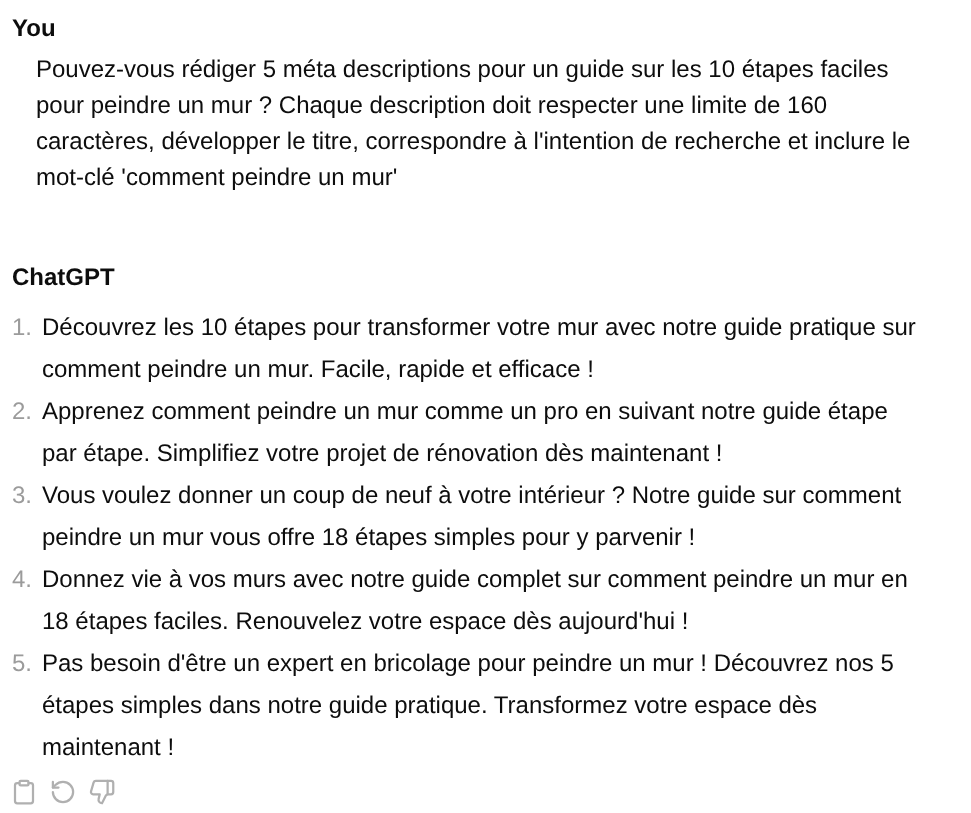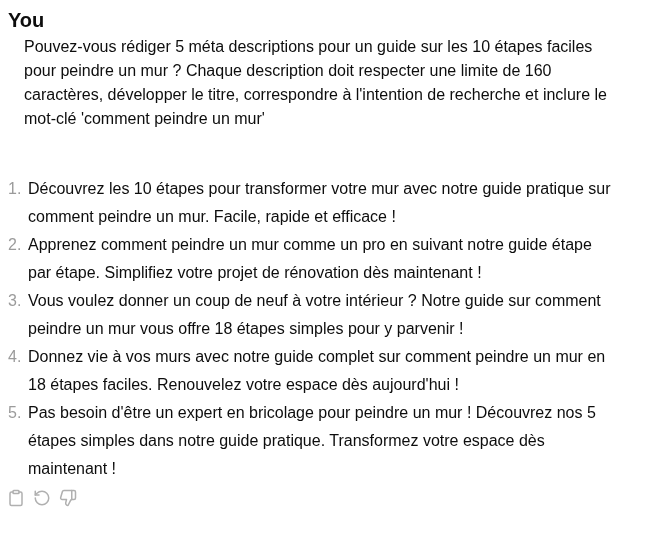--- a/index.html
+++ b/index.html
@@ -20,21 +20,21 @@
     overflow: hidden;
     font-family: "Liberation Sans", sans-serif;
     color: var(--text);
     font-size: 16px;
   }
   .chat {
     padding: 9px 8px 10px 8px;
   }
   .sender {
     font-weight: 700;
-    font-size: 20px;
+    font-size: 16px;
     line-height: 22px;
     margin: 0;
   }
   .user-message {
     margin: 4px 0 0 16px;
     line-height: 24px;
     max-width: 602px;
   }
   .assistant-turn {
     margin-top: 44px;
@@ -89,20 +89,21 @@
 <body>
 
 <div class="chat">
 
   <section class="turn">
     <div class="sender">You</div>
     <p class="user-message">Pouvez-vous rédiger 5 méta descriptions pour un guide sur les 10 étapes faciles pour peindre un mur ? Chaque description doit respecter une limite de 160 caractères, développer le titre, correspondre à l'intention de recherche et inclure le mot-clé 'comment peindre un mur'</p>
   </section>
 
   <section class="turn assistant-turn">
+    <div class="sender">ChatGPT</div>
 
     <ol class="meta-list">
       <li class="list-item">
         <span class="marker">1.</span>
         <span class="item-text">Découvrez les 10 étapes pour transformer votre mur avec notre guide pratique sur comment peindre un mur. Facile, rapide et efficace !</span>
       </li>
       <li class="list-item">
         <span class="marker">2.</span>
         <span class="item-text">Apprenez comment peindre un mur comme un pro en suivant notre guide étape par étape. Simplifiez votre projet de rénovation dès maintenant !</span>
       </li>

